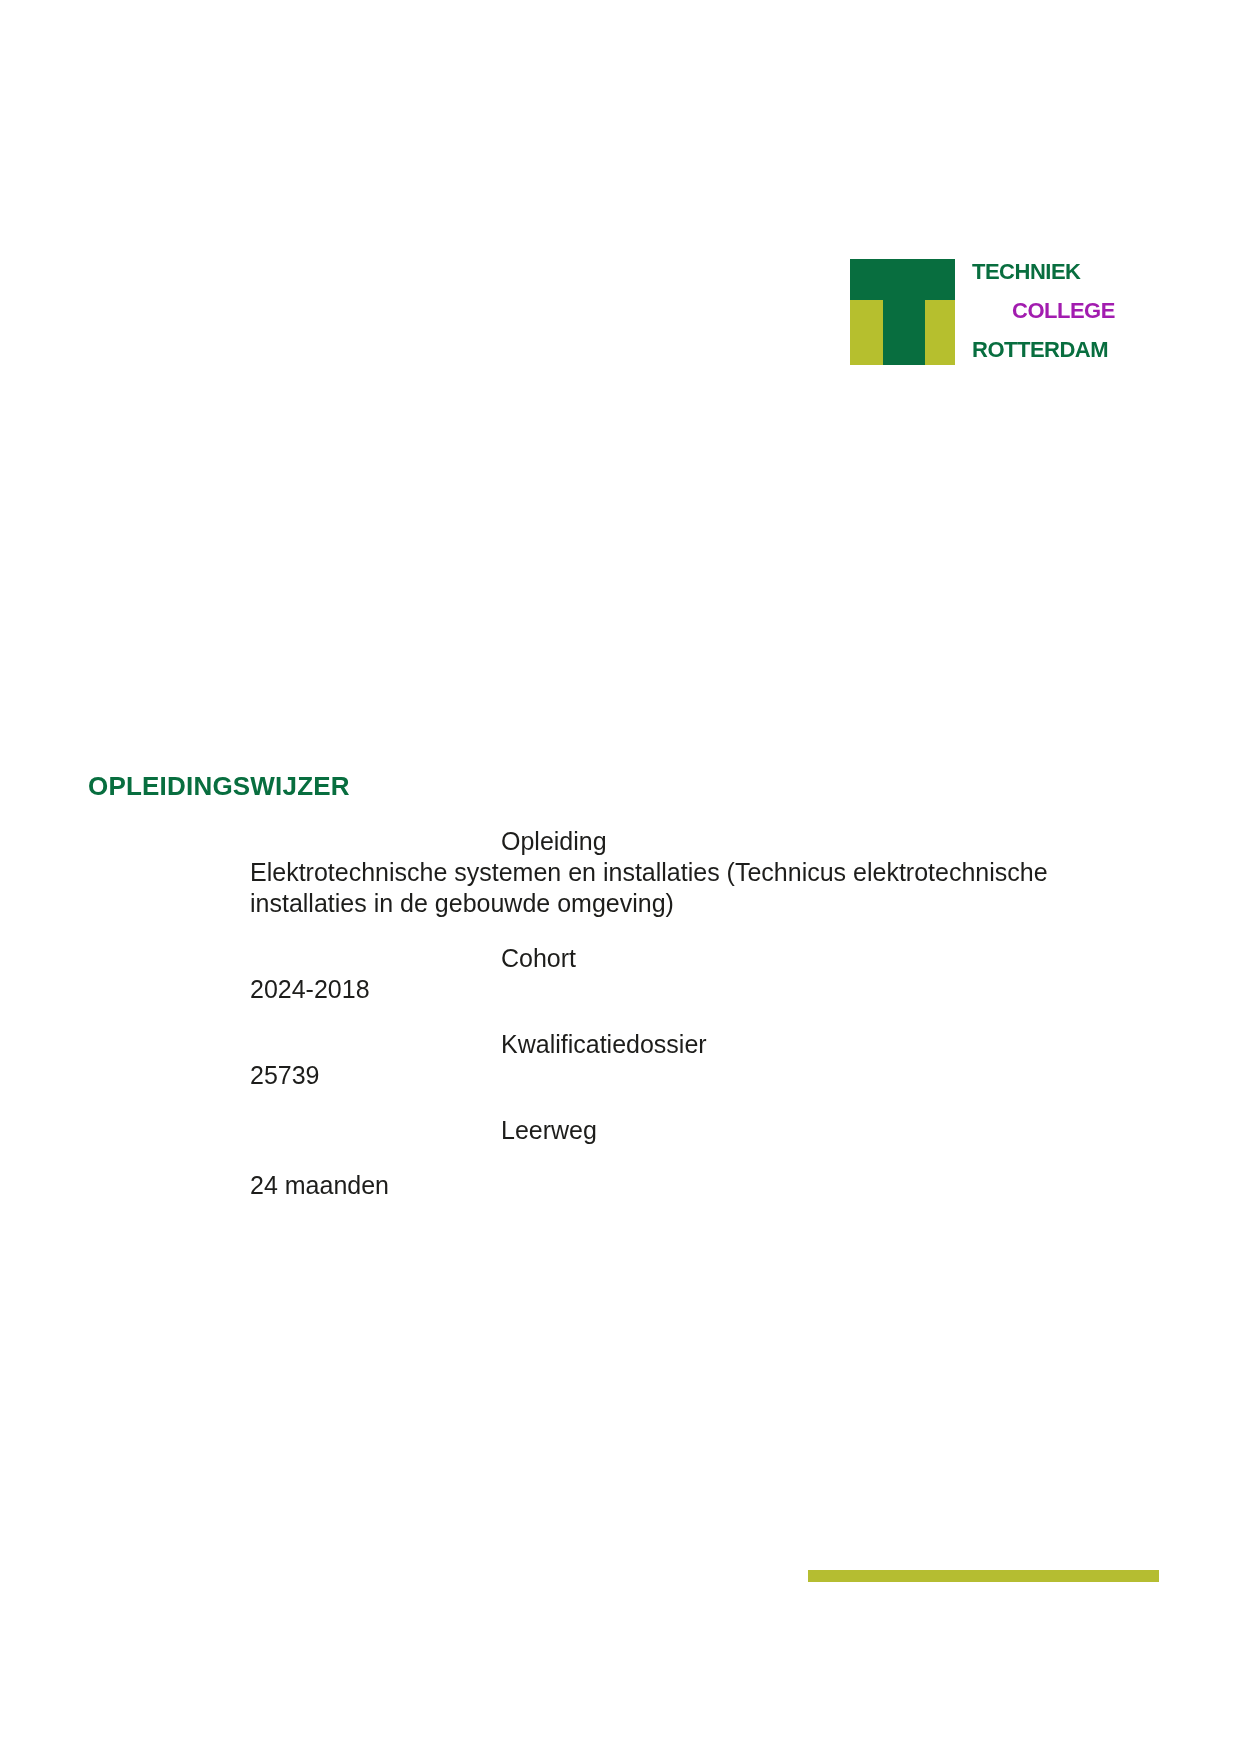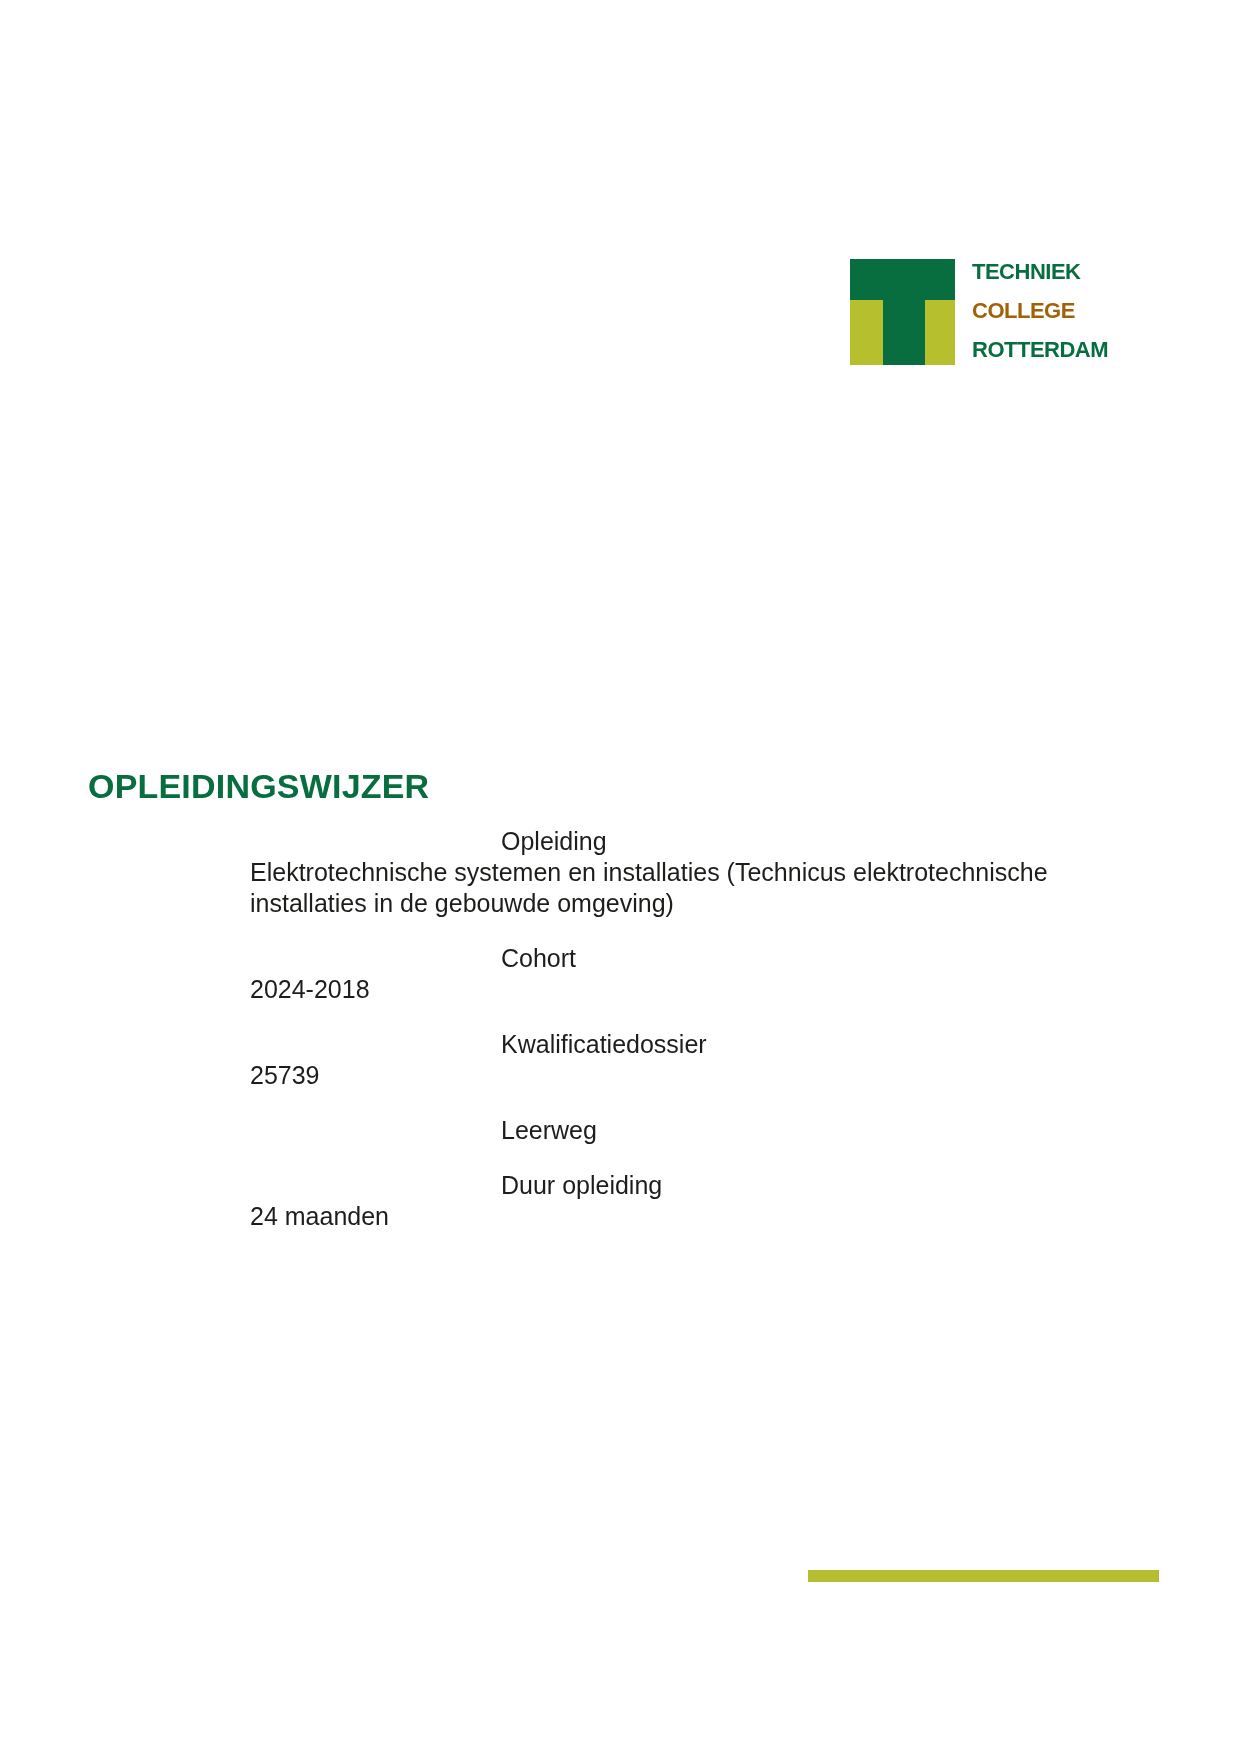--- a/index.html
+++ b/index.html
@@ -46,28 +46,28 @@
     position: absolute;
     left: 122px;
     top: -7px;
     white-space: nowrap;
     font-weight: bold;
     font-size: 22px;
     line-height: 39px;
     letter-spacing: -0.5px;
   }
   .logo-text .ln-green { color: #086e3f; }
-  .logo-text .ln-lime  { color: #a16207; }
+  .logo-text .ln-lime  { color: #a21caf; margin-left: 40px; }
 
   
   .page-heading {
     position: absolute;
     left: 88px;
     top: 770px;
-    font-size: 34px;
+    font-size: 26px;
     line-height: 32px;
     font-weight: bold;
     color: #086e3f;
     letter-spacing: 0.2px;
   }
 
   
   .details {
     position: absolute;
     left: 88px;
@@ -131,18 +131,17 @@
     <div class="detail-value">2024-2018</div>
   </div>
   <div class="detail-row">
     <div class="detail-label">Kwalificatiedossier</div>
     <div class="detail-value">25739</div>
   </div>
   <div class="detail-row">
     <div class="detail-label">Leerweg</div>
   </div>
   <div class="detail-row">
-    <div class="detail-label">Duur opleiding</div>
     <div class="detail-value">24 maanden</div>
   </div>
 </div>
 
 <div class="footer-bar"></div>
 
 </body></html>

